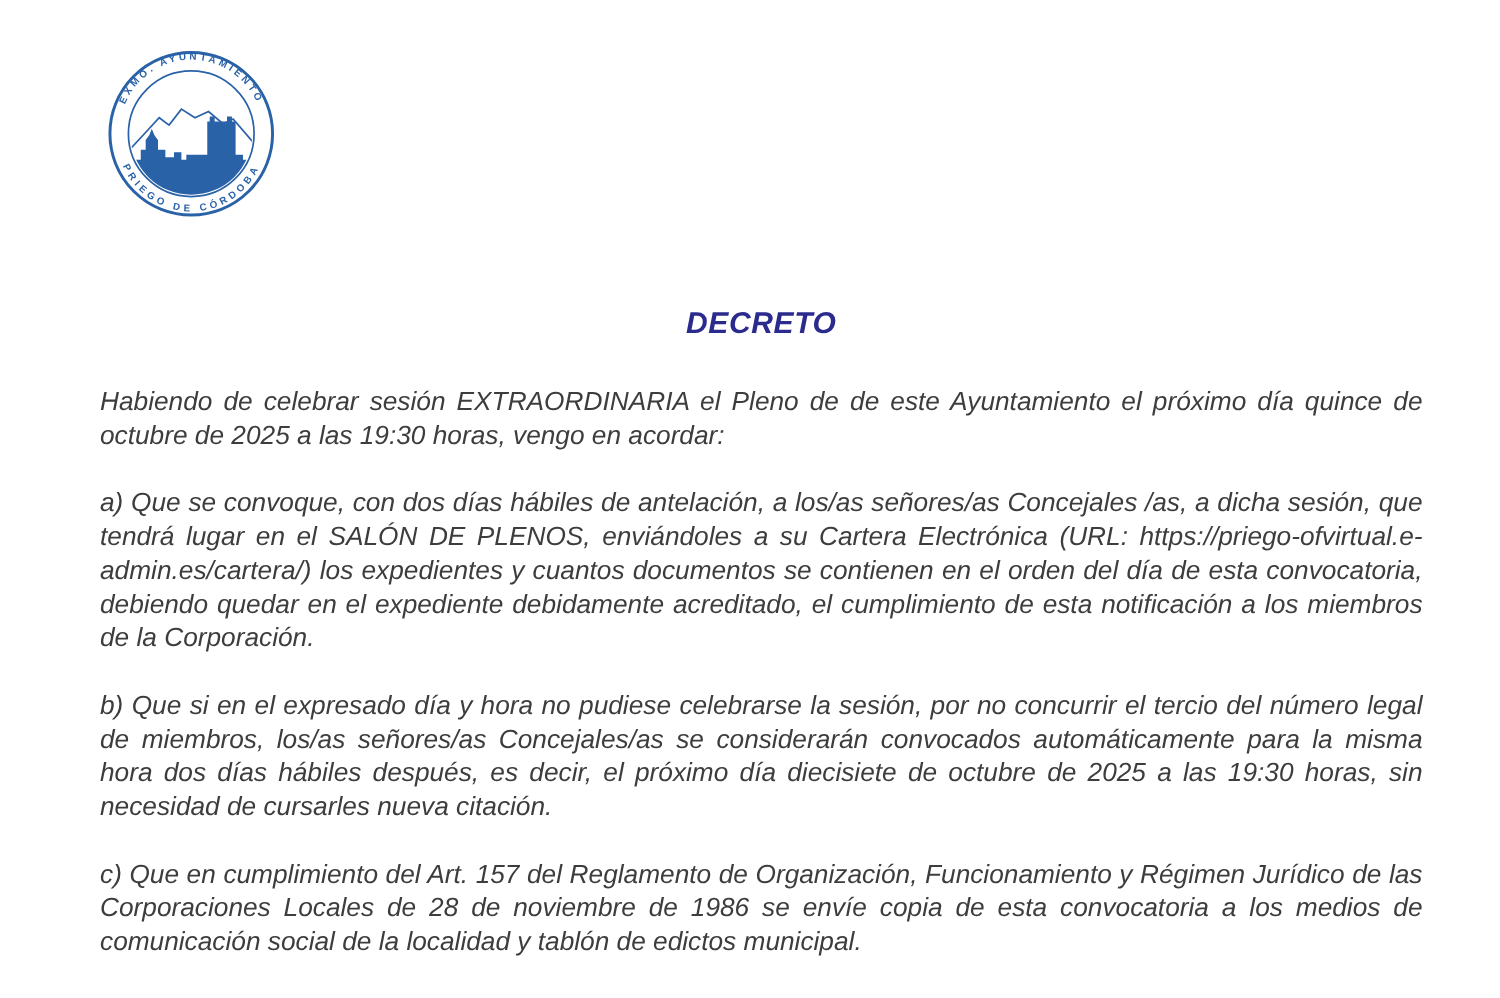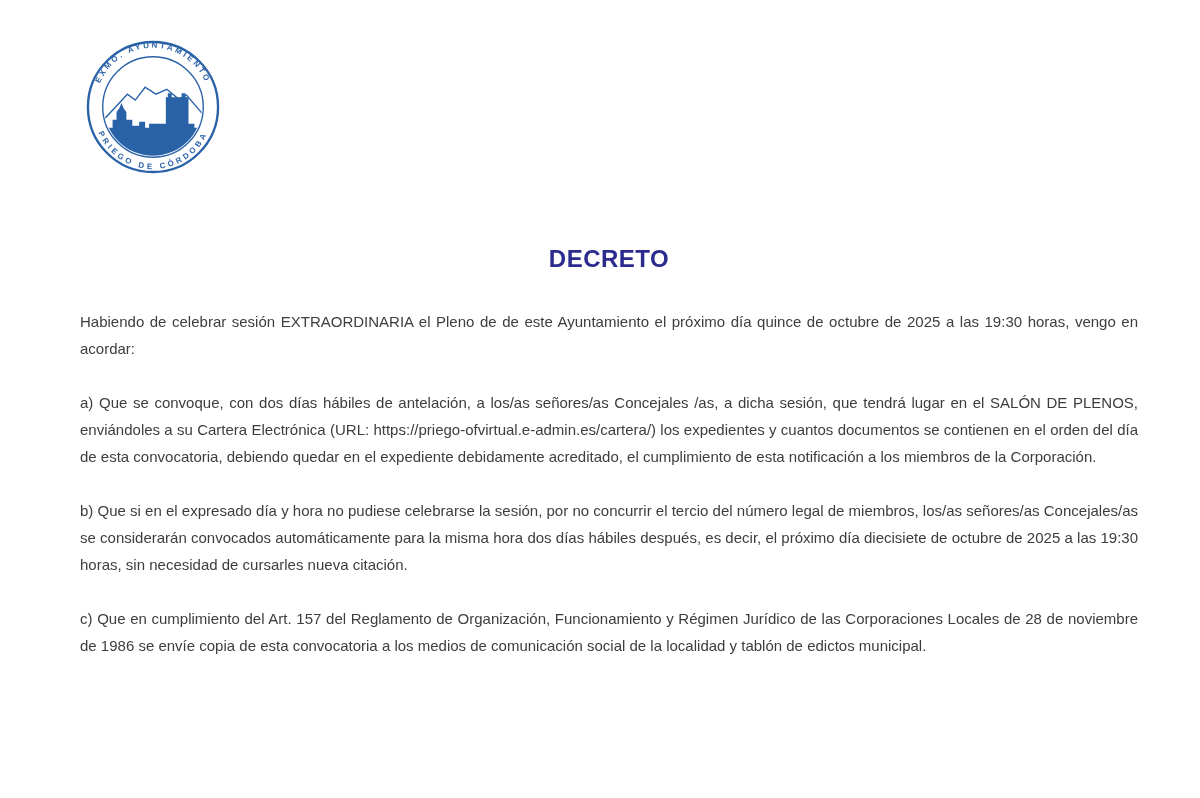--- a/index.html
+++ b/index.html
@@ -14,32 +14,33 @@
   }
   .seal {
     position: absolute;
     left: 84px;
     top: 32px;
     width: 138px;
     height: 150px;
   }
   .content {
     padding: 246px 62px 0 80px;
+    font-style: italic;
   }
   .doc-title {
     font-size: 24px;
     font-weight: bold;
     letter-spacing: 0.5px;
     color: #2b2b8e;
     text-align: center;
     line-height: 26px;
     margin-bottom: 36px;
   }
   .doc-par {
-    font-size: 15px;
+    font-size: 21px;
     line-height: 27px;
     color: #3d3d3d;
     text-align: justify;
     margin-bottom: 27px;
   }
   .seal-text {
     font-family: "Liberation Sans", sans-serif;
     font-weight: bold;
     fill: #2a62a8;
   }

